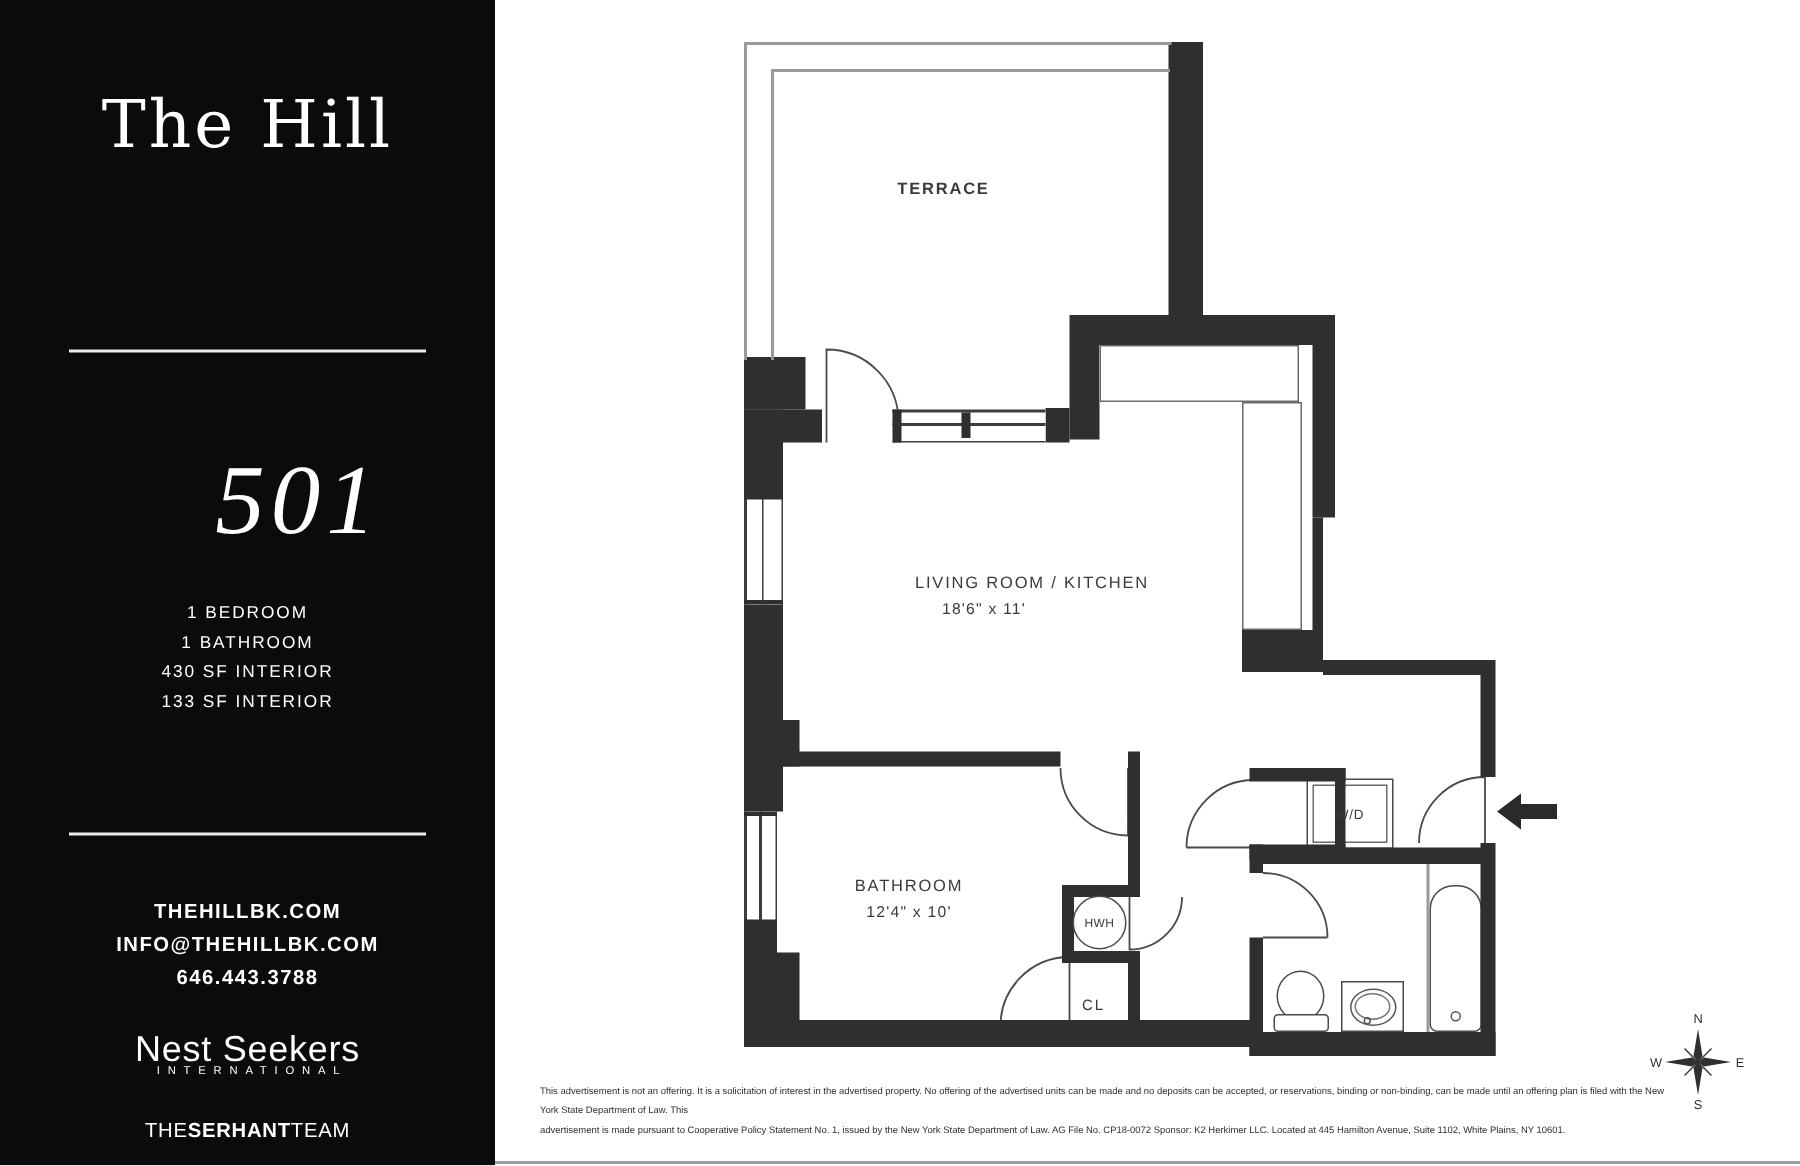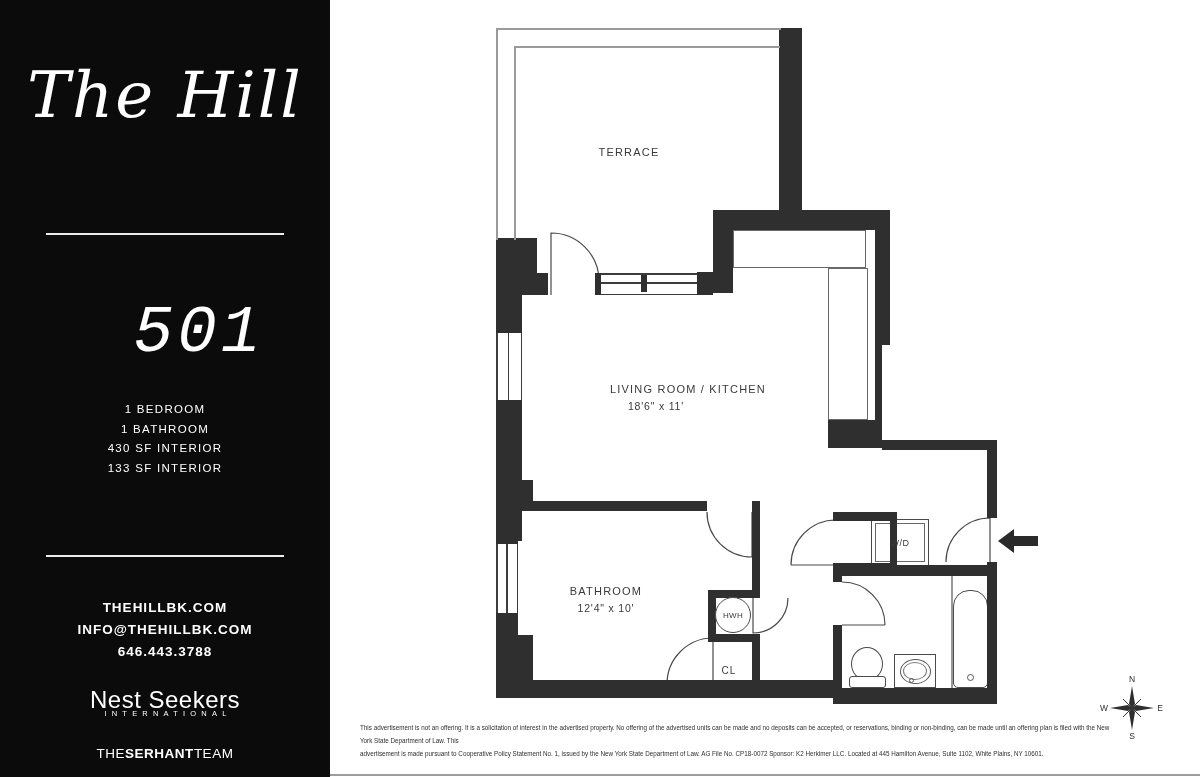--- a/index.html
+++ b/index.html
@@ -1,24 +1,24 @@
 <!DOCTYPE html>
 <html><head>
 <meta charset="utf-8">
 <style>
   html,body{margin:0;padding:0;background:#fff;}
   .canvas{position:relative;width:1200px;height:777px;background:#ffffff;overflow:hidden;
           font-family:"Liberation Sans",sans-serif;}
   
   .sidebar{position:absolute;left:0;top:0;width:330px;height:777px;background:#0b0b0b;color:#fff;text-align:center;}
-  .logo-name{position:absolute;left:0;top:58px;width:330px;font-family:"DejaVu Serif",serif;font-style:italic;
-             font-size:64px;font-weight:400;letter-spacing:2px;}
+  .logo-name{position:absolute;left:0;top:58px;width:330px;font-family:"DejaVu Serif",serif;
+             font-size:44px;font-weight:400;letter-spacing:2px;}
   .logo-address{position:absolute;left:0;top:154px;width:330px;font-size:15px;font-weight:700;letter-spacing:5px;}
   .divider{position:absolute;left:46px;width:238px;height:2px;background:#ececec;}
-  .unit-number{position:absolute;left:0;top:296px;width:398px;font-family:Liberation Mono, monospace;font-style:italic;
+  .unit-number{position:absolute;left:0;top:296px;width:398px;font-family:Liberation Serif, serif;font-style:italic;
                font-size:66px;font-weight:400;letter-spacing:4px;}
   .unit-details{position:absolute;left:0;top:400px;width:330px;font-size:11.5px;letter-spacing:1.3px;line-height:19.6px;}
   .contact{position:absolute;left:0;top:597px;width:330px;font-size:13.5px;font-weight:700;letter-spacing:1px;line-height:22px;}
   .nest{position:absolute;left:0;top:686px;width:330px;font-size:24px;letter-spacing:0.5px;font-weight:400;}
   .intl{position:absolute;left:3px;top:709px;width:330px;font-size:7.5px;letter-spacing:5.2px;}
   .team{position:absolute;left:0;top:721px;width:330px;font-size:13.5px;letter-spacing:0.5px;margin-top:25px;}
   .team b{font-weight:700;}
   
   .wall{position:absolute;background:#2f2f2f;}
   .tline{position:absolute;background:#9a9a9a;}
@@ -55,21 +55,21 @@
       <div>INFO@THEHILLBK.COM</div>
       <div>646.443.3788</div>
     </div>
     <div class="nest">Nest Seekers</div>
     <div class="intl">INTERNATIONAL</div>
     <div class="team"><span>THE</span><b>SERHANT</b><span>TEAM</span></div>
   </aside>
 
   <div id="plan" class="plan">
 
-    <div class="room-label" style="left:559px;top:146px;width:140px;">TERRACE</div>
+    <div class="room-label" style="left:559px;top:120px;width:140px;font-weight:bold;">TERRACE</div>
     <div class="room-label" style="left:578px;top:383px;width:220px;">LIVING ROOM / KITCHEN</div>
     <div class="room-dims" style="left:546px;top:400px;width:220px;">18'6" x 11'</div>
     <div class="room-label" style="left:536px;top:585px;width:140px;">BATHROOM</div>
     <div class="room-dims" style="left:536px;top:602px;width:140px;">12'4" x 10'</div>
     <div class="room-label" style="left:712px;top:665px;width:34px;font-size:10px;">CL</div>
 
     <div class="fixture" style="left:739px;top:231px;width:34px;height:32px;border-width:1px;">
       <div class="fixture-label" style="font-size:9px;letter-spacing:0.5px;">DW</div>
     </div>
     <div class="fixture" style="left:780px;top:236px;width:38px;height:24px;border-radius:4px;border-width:1px;">

